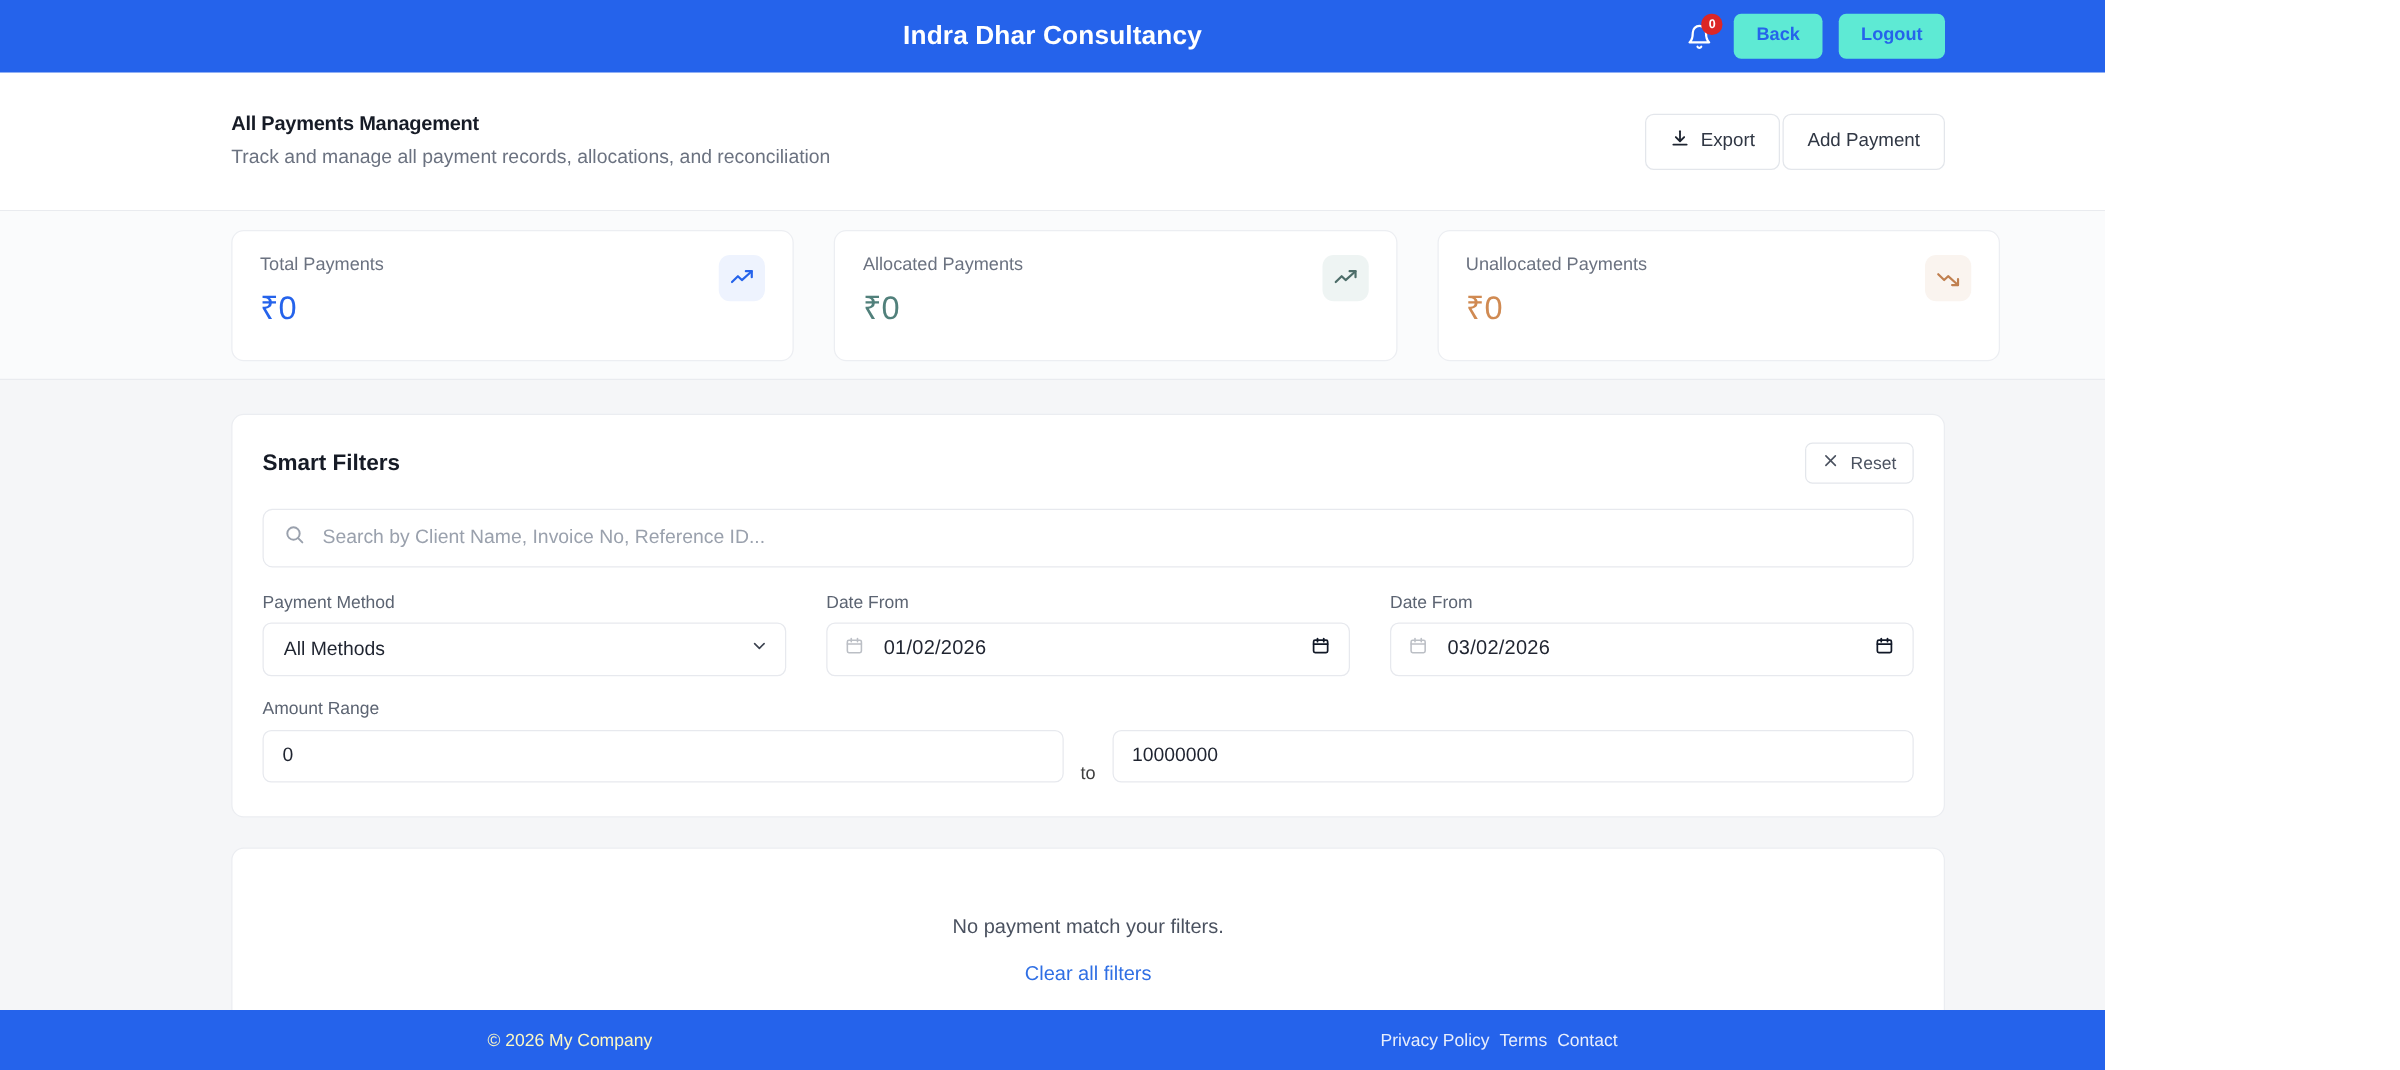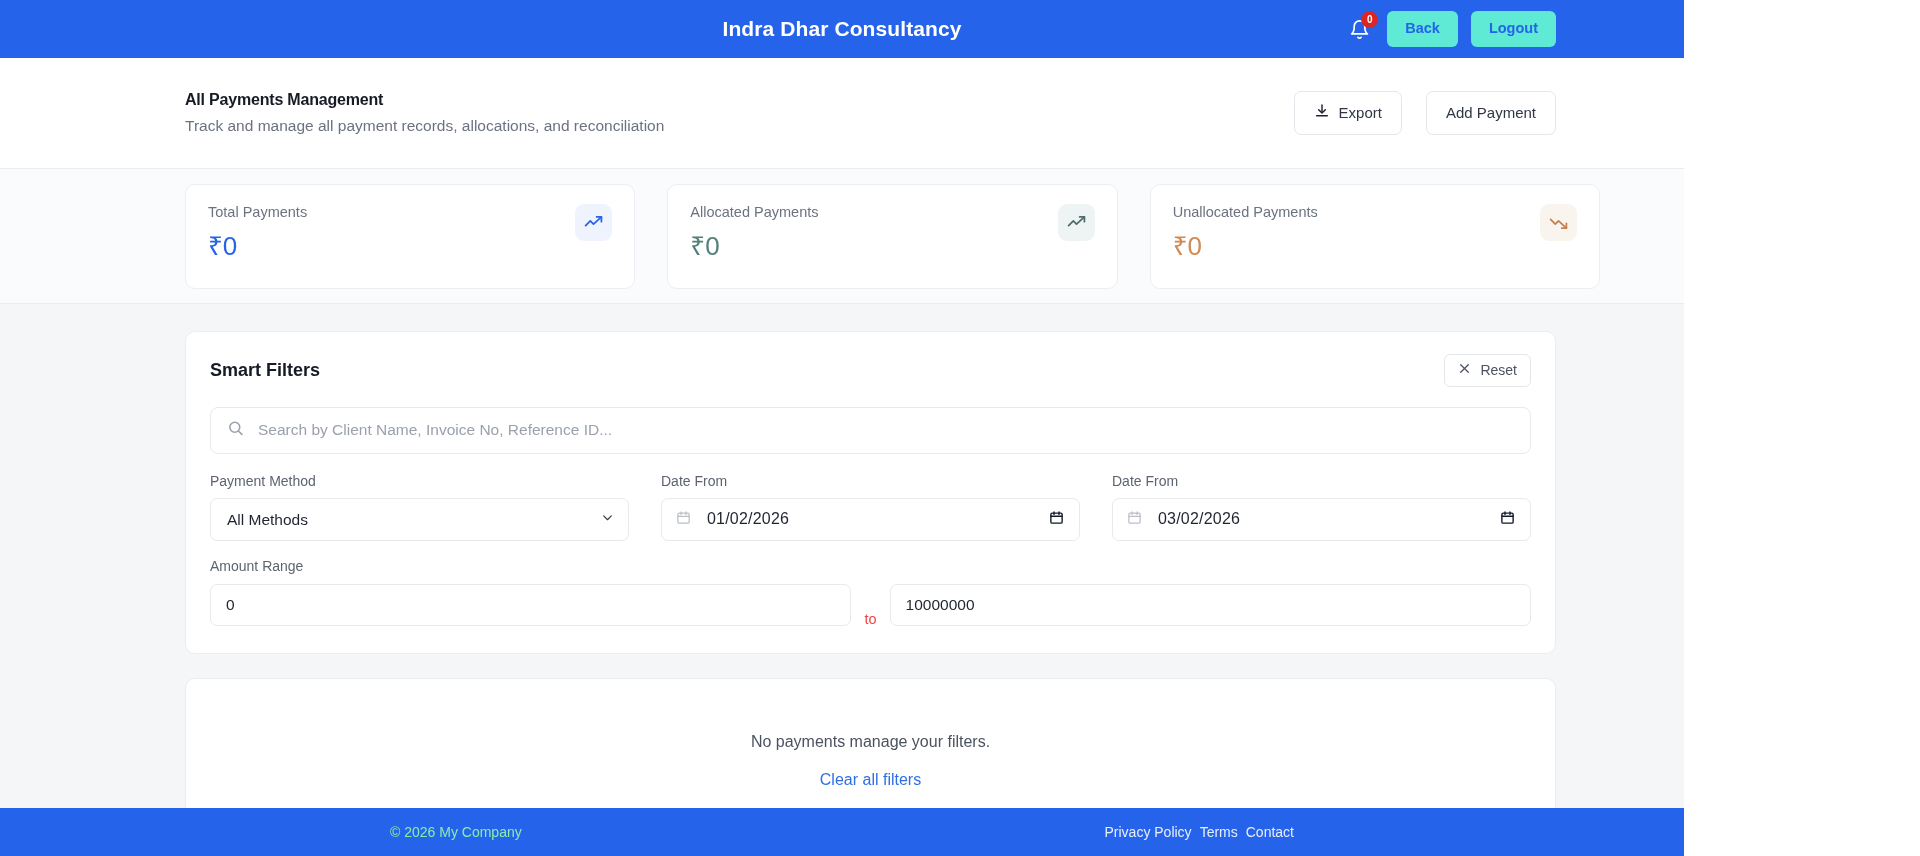--- a/index.html
+++ b/index.html
@@ -114,21 +114,21 @@
   }
 
   .page-subtitle {
     margin-top: 8px;
     font-size: 15.5px;
     color: #6b7280;
   }
 
   .header-actions {
     display: flex;
-    gap: 24px;
+    gap: 2px;
   }
 
   .ghost-btn {
     background: #ffffff;
     border: 1px solid #e3e6eb;
     border-radius: 7px;
     font-family: inherit;
     font-size: 15px;
     color: #303744;
     padding: 11px 19px;
@@ -344,21 +344,21 @@
     background: #ffffff;
     font-family: inherit;
     font-size: 15.5px;
     color: #1f2430;
     padding: 0 15px;
     outline: none;
   }
 
   .amount-sep {
     font-size: 14.5px;
-    color: #ef4444;
+    color: #404040;
     margin-top: 28px;
   }
 
   
   .empty-panel {
     margin-top: 24px;
     padding: 54px 0 60px 0;
     text-align: center;
   }
 
@@ -380,21 +380,21 @@
   .footer {
     flex: 0 0 48px;
     background: #2563eb;
     display: flex;
     align-items: center;
     padding: 0 390px 0 390px;
     justify-content: space-between;
   }
 
   .footer-copy {
-    color: #86efac;
+    color: #fef9c3;
     font-size: 14px;
     text-align: right;
   }
 
   .footer-links {
     display: flex;
     gap: 8px;
   }
 
   .footer-link {
@@ -591,21 +591,21 @@
             <input class="amount-input" type="text" value="0" style="">
             <span class="amount-sep">to</span>
             <input class="amount-input" type="text" value="10000000" style="">
           </div>
         </div>
 
       </div>
     </div>
 
     <div class="panel empty-panel">
-      <div class="empty-msg">No payments manage your filters.</div>
+      <div class="empty-msg">No payment match your filters.</div>
       <a class="empty-link">Clear all filters</a>
     </div>
 
   </div>
 
   <div class="footer">
     <div class="footer-copy">© 2026 My Company</div>
     <div class="footer-links">
       <a class="footer-link">Privacy Policy</a>
       <a class="footer-link">Terms</a>

